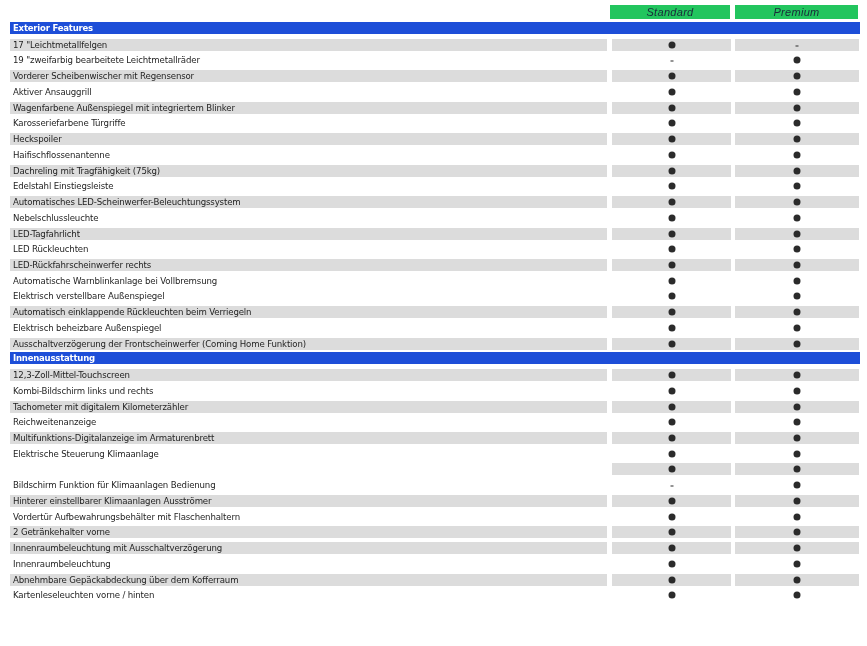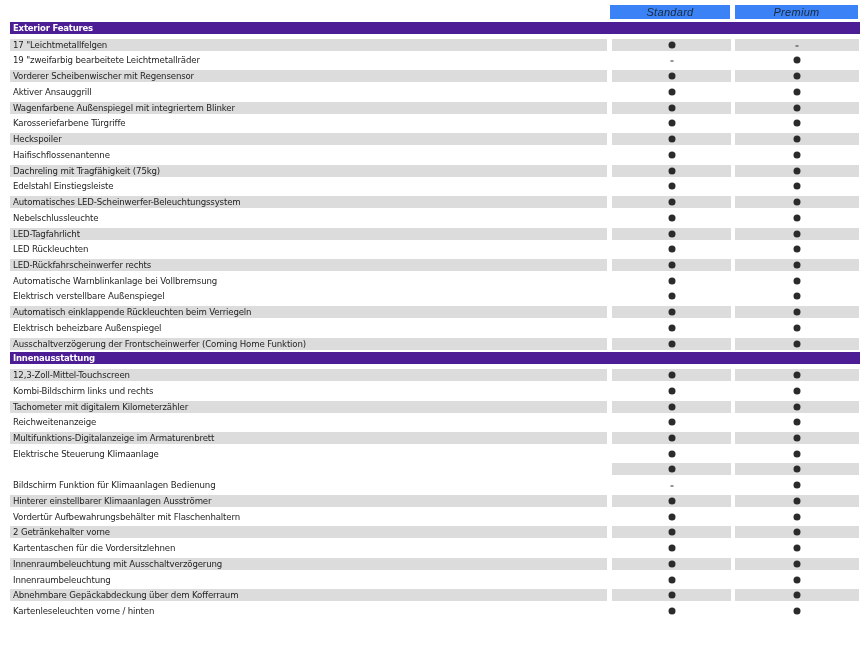--- a/index.html
+++ b/index.html
@@ -1,26 +1,26 @@
 <!DOCTYPE html>
 <html><head>
 <meta charset="utf-8">
 <style>
   html, body { margin: 0; padding: 0; background: #ffffff; }
   body { width: 867px; height: 646px; position: relative; overflow: hidden;
          font-family: "DejaVu Sans", sans-serif; }
   .col-headers { position: absolute; top: 5px; left: 0; height: 14px; width: 867px; }
-  .col-head { position: absolute; top: 0; height: 14px; background: #3b82f6;
+  .col-head { position: absolute; top: 0; height: 14px; background: #22c55e;
               font-family: "Liberation Sans", sans-serif; font-style: italic;
               font-size: 11px; line-height: 14px; text-align: center; color: #1a2a3a;
               letter-spacing: 0.3px; }
   .col-head.std { left: 610px; width: 120px; }
   .col-head.prem { left: 735px; width: 123px; }
   .table { position: absolute; top: 22px; left: 10px; width: 850px; }
-  .section-header { height: 12px; margin-bottom: 3.7px; background: #4c1d95; color: #ffffff;
+  .section-header { height: 12px; margin-bottom: 3.7px; background: #1d4ed8; color: #ffffff;
                     font-family: "DejaVu Sans", sans-serif; font-weight: bold; font-size: 8.5px;
                     line-height: 12px; padding-left: 3px; letter-spacing: -0.2px; }
   .row { position: relative; height: 15.74px; }
   .cell { position: absolute; top: 1px; height: 12px; }
   .cell.label { left: 0; width: 597px; font-size: 8.6px; line-height: 12px; color: #1e1e1e;
                 padding-left: 3px; white-space: nowrap; letter-spacing: -0.15px; box-sizing: border-box; }
   .cell.std { left: 602px; width: 119px; }
   .cell.prem { left: 725px; width: 124px; }
   .row.alt .cell { background: #dcdcdc; }
   .row.plain .cell { background: #ffffff; }
@@ -310,29 +310,20 @@
     </div>
     <div class="row alt">
       <div class="cell label">2 Getränkehalter vorne</div>
       <div class="cell std">
         <span class="mark dot"></span>
       </div>
       <div class="cell prem">
         <span class="mark dot"></span>
       </div>
     </div>
-    <div class="row plain">
-      <div class="cell label">Kartentaschen für die Vordersitzlehnen</div>
-      <div class="cell std">
-        <span class="mark dot"></span>
-      </div>
-      <div class="cell prem">
-        <span class="mark dot"></span>
-      </div>
-    </div>
     <div class="row alt">
       <div class="cell label">Innenraumbeleuchtung mit Ausschaltverzögerung</div>
       <div class="cell std">
         <span class="mark dot"></span>
       </div>
       <div class="cell prem">
         <span class="mark dot"></span>
       </div>
     </div>
     <div class="row plain">

